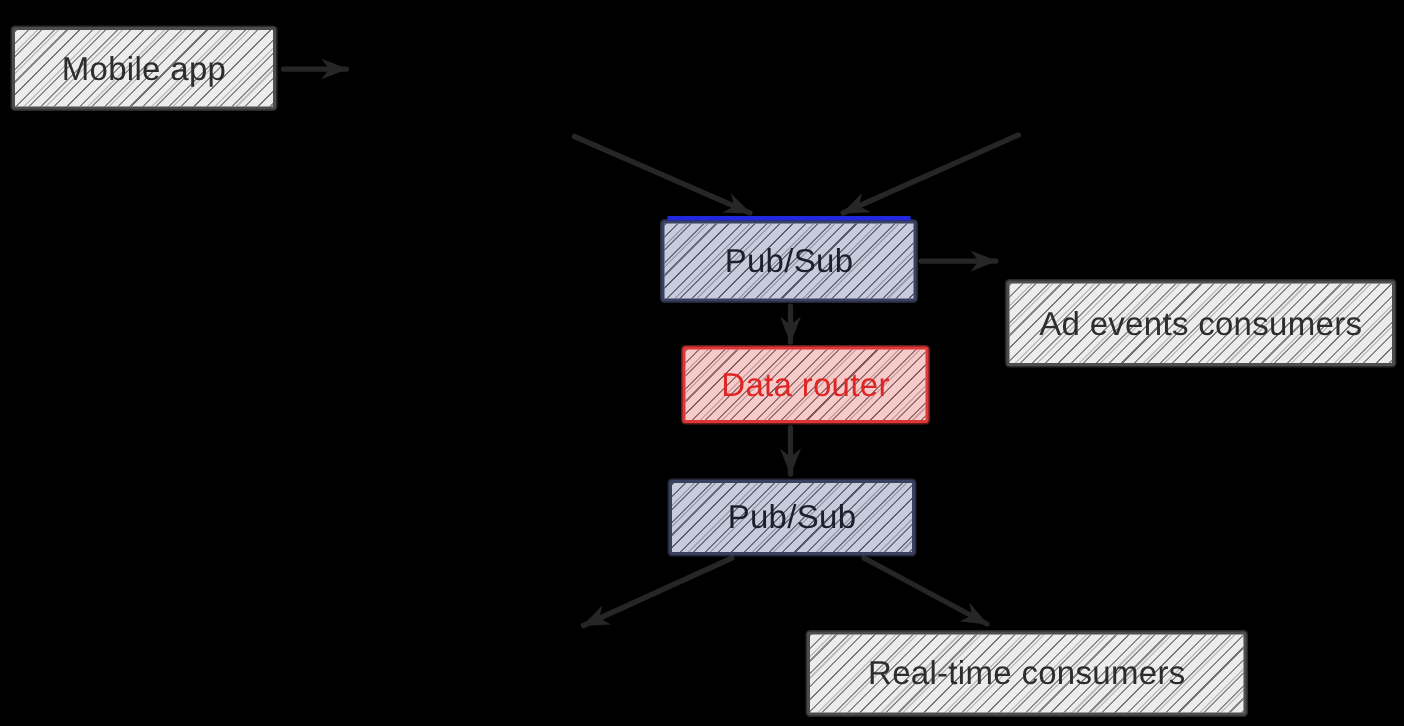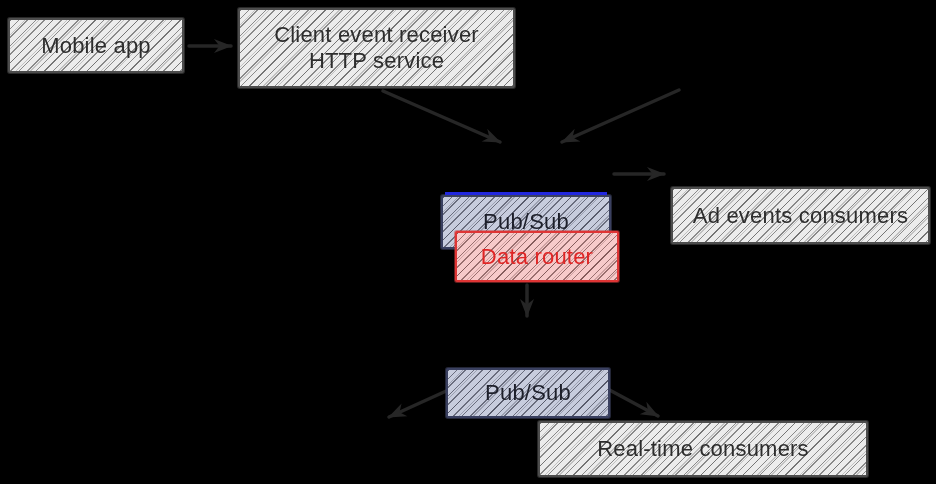--- a/index.html
+++ b/index.html
@@ -39,21 +39,20 @@
     box-shadow: 0 0 0 1px rgba(90,90,90,0.45);
   }
   .node.blue {
     background-color: #c7ccdd;
     background-image:
       repeating-linear-gradient(135deg, rgba(30,32,48,0.55) 0 1px, transparent 1px 6px),
       repeating-linear-gradient(135deg, rgba(30,32,48,0.25) 0 1px, transparent 1px 10px);
     border: 2px solid #3a4060;
     color: #1d1f2a;
     box-shadow: 0 0 0 1px rgba(70,76,110,0.5);
-    margin-top: 48px;
   }
   .node.red {
     background-color: #f7caca;
     background-image:
       repeating-linear-gradient(135deg, rgba(60,20,20,0.50) 0 1px, transparent 1px 6px),
       repeating-linear-gradient(135deg, rgba(60,20,20,0.22) 0 1px, transparent 1px 10px);
     border: 2px solid #df3535;
     color: #e02525;
     box-shadow: 0 0 0 1px rgba(200,60,60,0.5);
     margin-left: 12px;
@@ -68,21 +67,21 @@
   }
   
   #n-mobile-app        { left: 8px;   top: 18px;  width: 176px; height: 55px; }
   #n-client-receiver   { left: 238px; top: 8px;   width: 277px; height: 80px; }
   #n-backend-services  { left: 543px; top: 8px;   width: 277px; height: 80px; }
   #n-pubsub-top        { left: 441px; top: 147px; width: 170px; height: 54px; }
   #n-ad-events         { left: 671px; top: 147px; width: 259px; height: 57px; margin-top: 40px; }
   #n-data-router       { left: 443px; top: 231px; width: 164px; height: 51px; }
   #n-pubsub-bottom     { left: 446px; top: 320px; width: 164px; height: 50px; }
   #n-dw-publisher      { left: 208px; top: 421px; width: 314px; height: 56px; }
-  #n-rt-consumers      { left: 538px; top: 421px; width: 330px; height: 56px; }
+  #n-rt-consumers      { left: 538px; top: 421px; width: 293px; height: 56px; }
   .arrows {
     position: absolute;
     left: 0; top: 0;
     width: 936px; height: 484px;
     pointer-events: none;
   }
 </style>
 </head>
 <body>
 
@@ -101,24 +100,20 @@
     <line x1="527" y1="204" x2="527" y2="228" stroke="#262626" stroke-width="3.5" stroke-linecap="round" marker-end="url(#ah)"></line>
     <line x1="527" y1="285" x2="527" y2="316" stroke="#262626" stroke-width="3.5" stroke-linecap="round" marker-end="url(#ah)"></line>
     <line x1="488" y1="372" x2="389" y2="417" stroke="#262626" stroke-width="3.5" stroke-linecap="round" marker-end="url(#ah)"></line>
     <line x1="576" y1="372" x2="658" y2="416" stroke="#262626" stroke-width="3.5" stroke-linecap="round" marker-end="url(#ah)"></line>
   </svg>
 
   <div class="node gray" id="n-mobile-app">
     <span>Mobile app</span>
   </div>
 
-  <div class="node gray" id="n-client-receiver">
-    <span>Client event receiver</span>
-    <span>HTTP service</span>
-  </div>
 
 
   <div class="node blue" id="n-pubsub-top">
     <div class="blue-topline"></div>
     <span>Pub/Sub</span>
   </div>
 
   <div class="node gray" id="n-ad-events">
     <span>Ad events consumers</span>
   </div>

